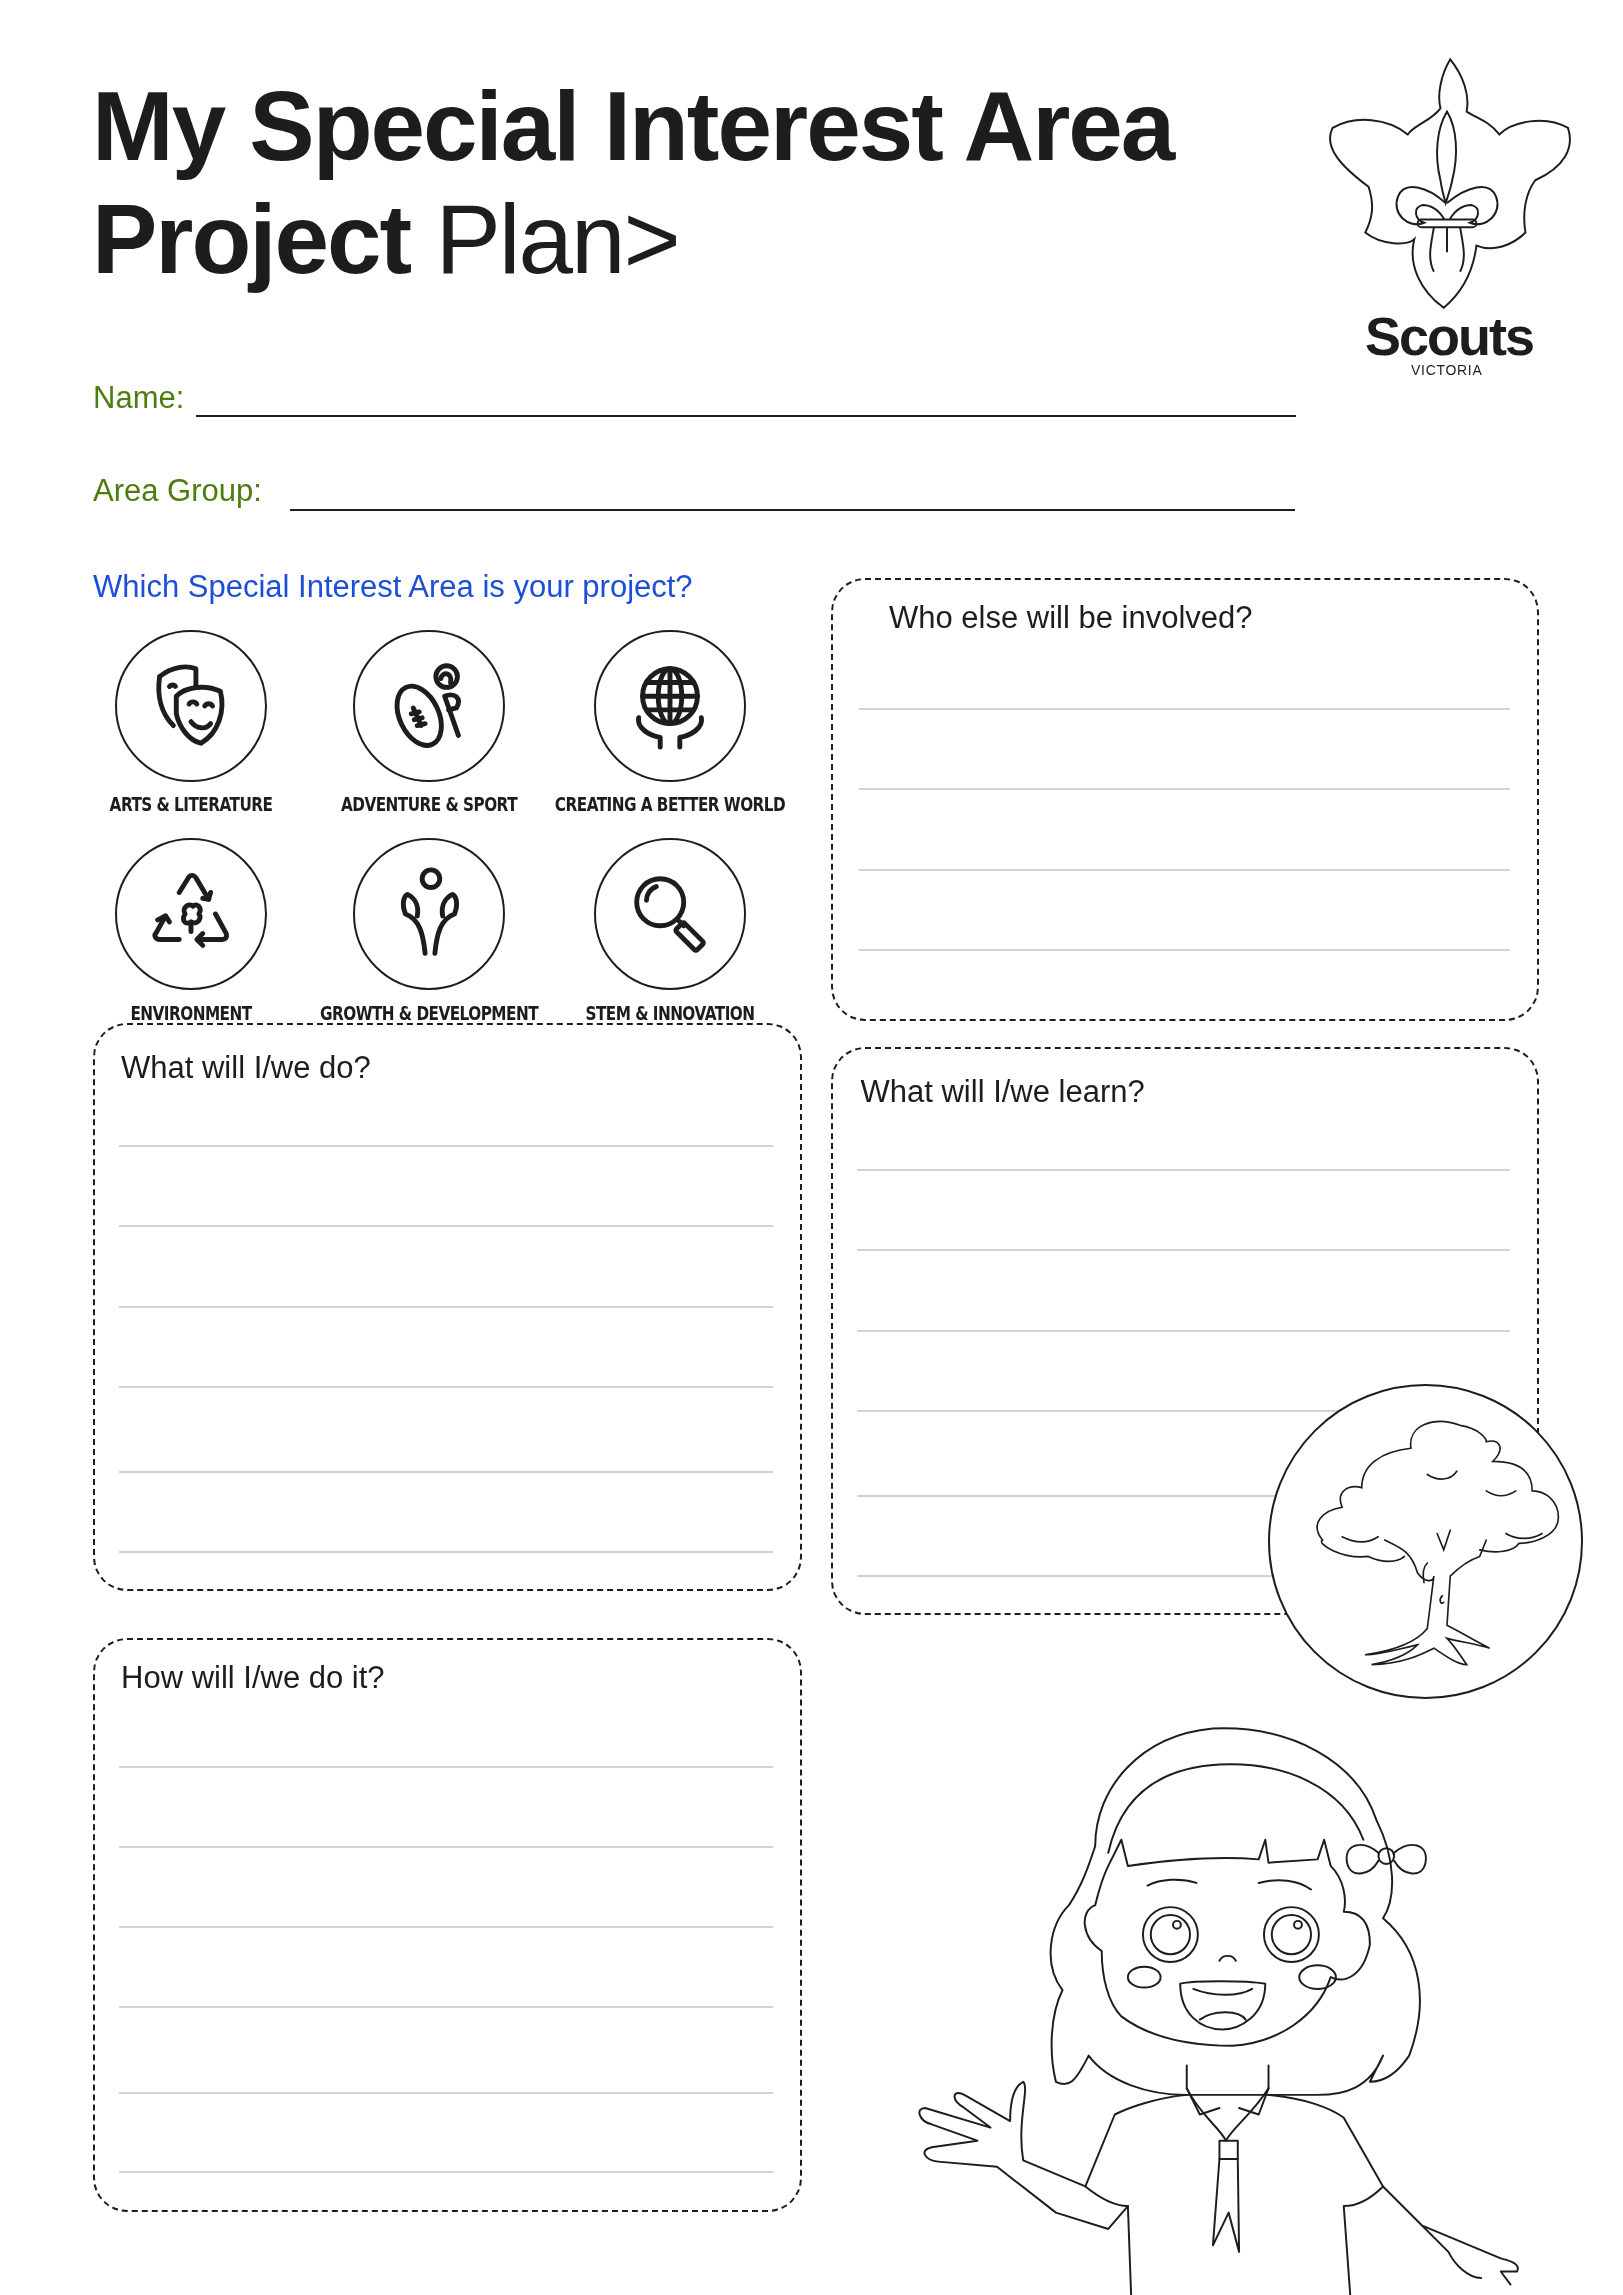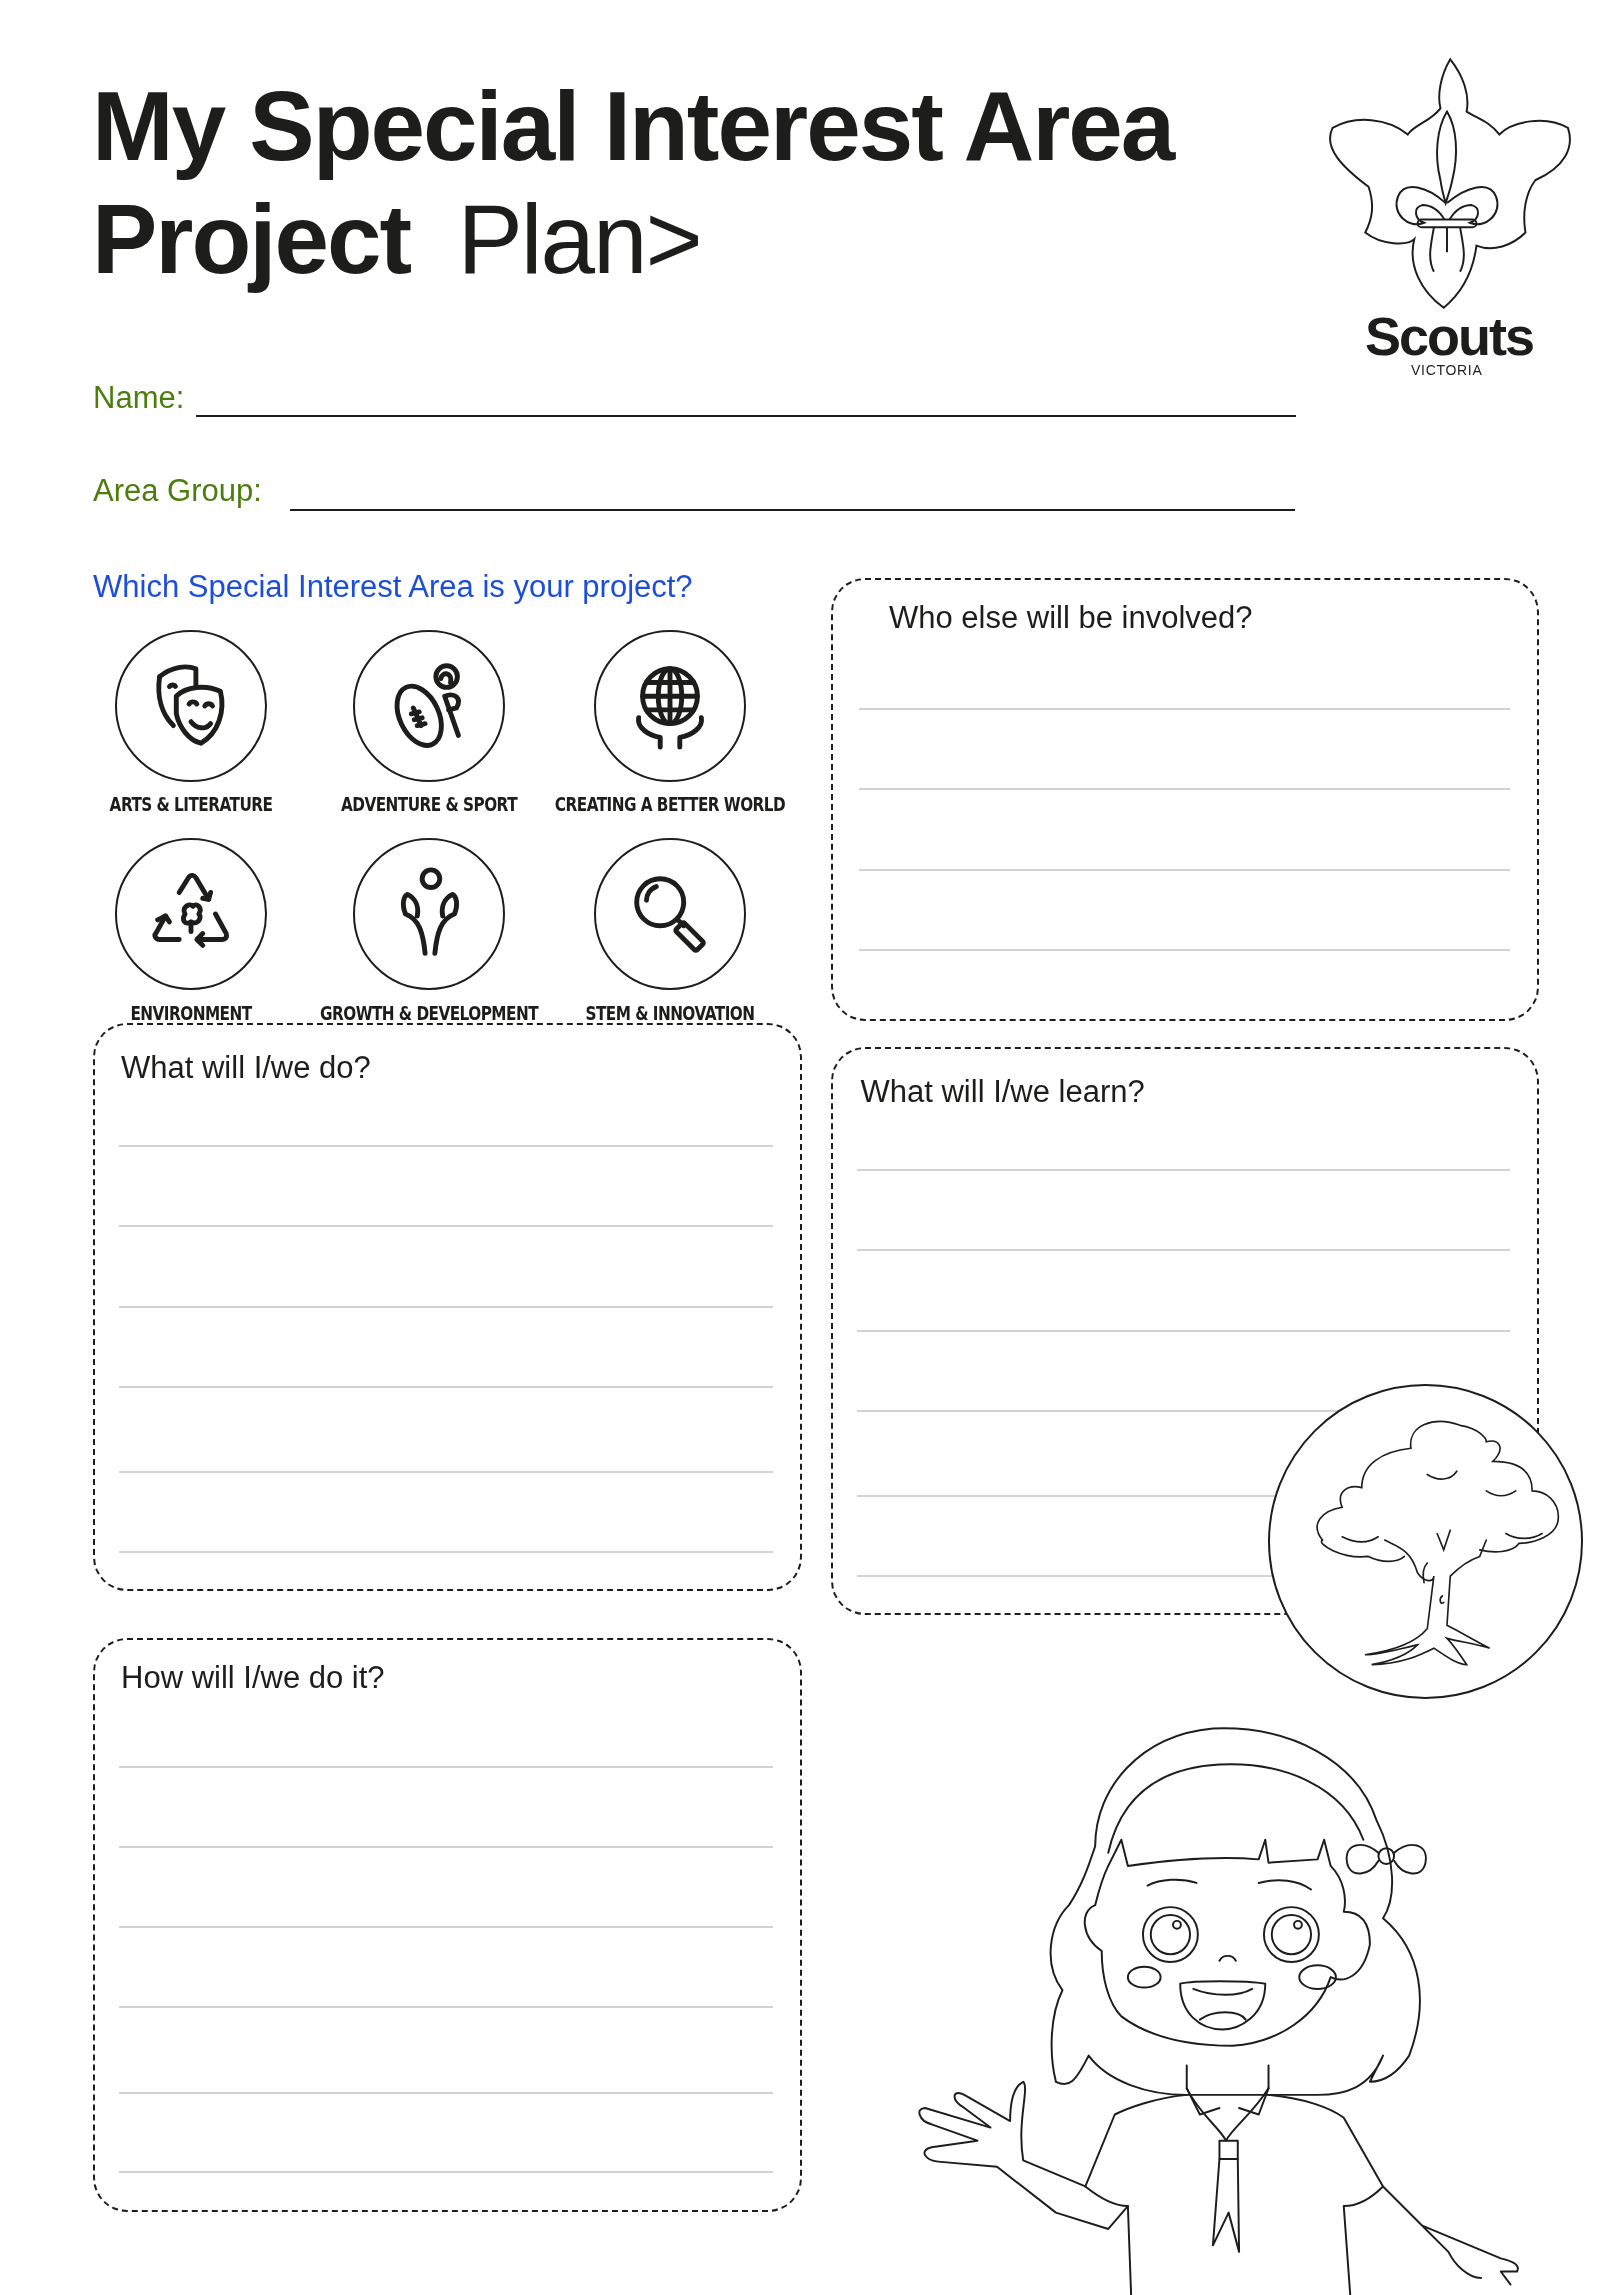--- a/index.html
+++ b/index.html
@@ -1,19 +1,19 @@
 <!DOCTYPE html>
 <html style="font-size:10.5px"><head>
 <meta charset="utf-8">
 <style>
   html, body { margin:0; padding:0; background:#ffffff; }
   body { width:1623px; height:2295px; position:relative; overflow:hidden; font-family:"Liberation Sans", sans-serif; color:#1d1d1b; }
   .abs { position:absolute; }
   .title { left:92px; font-weight:700; font-size:98px; letter-spacing:-2px; line-height:1; white-space:nowrap; }
-  .title .light { font-weight:400;margin-left:22px; }
+  .title .light { font-weight:400; }
   .field-label { font-size:31px; font-weight:400; color:#4d7c0f; white-space:nowrap; }
   .field-line { height:0; border-top:2px solid #1d1d1b; }
   .question { font-size:31px; color:#1d4ed8; white-space:nowrap; }
   .icon-circle { position:absolute; width:152px; height:152px; border:2px solid #1d1d1b; border-radius:50%; box-sizing:border-box; display:flex; align-items:center; justify-content:center; }
   .icon-circle svg { width:98px; height:98px; }
   .sia-label { position:absolute; font-family:"DejaVu Sans", sans-serif; font-weight:700; font-size:19.6px; letter-spacing:-0.7px; transform:scaleX(0.78); transform-origin:center; text-align:center; white-space:nowrap; width:314px; color:#1d1d1b; }
   .box { position:absolute; border:2px dashed #1d1d1b; border-radius:34px; box-sizing:border-box; background:transparent; }
   .box .box-title { position:absolute; left:23.6px; top:21px; font-size:31px; color:#1d1d1b; white-space:nowrap; }
   .box .rule { position:absolute; left:23.6px; right:27.5px; height:0; border-top:2px solid #d2d2d2; }
   .logo-scouts { font-weight:700; font-size:54px; letter-spacing:-2px; white-space:nowrap; }

